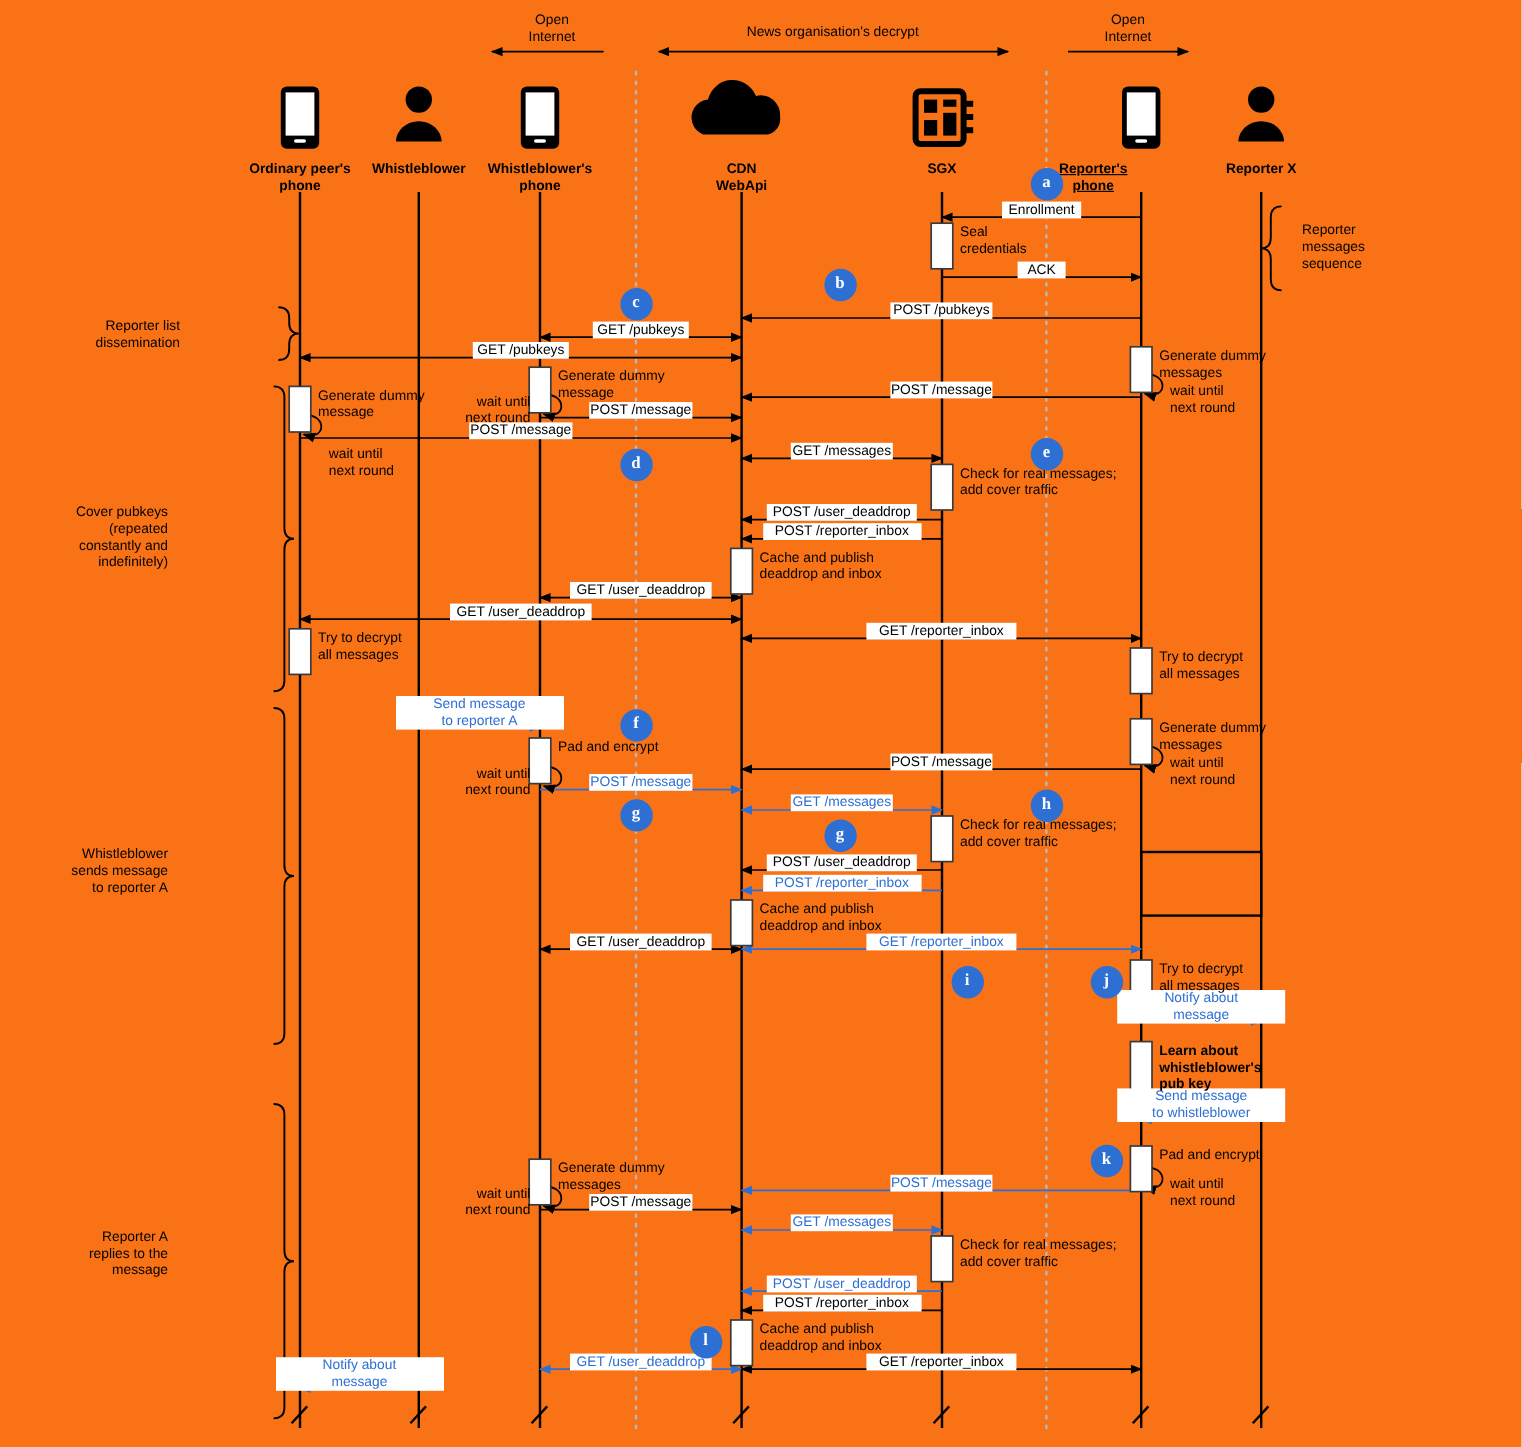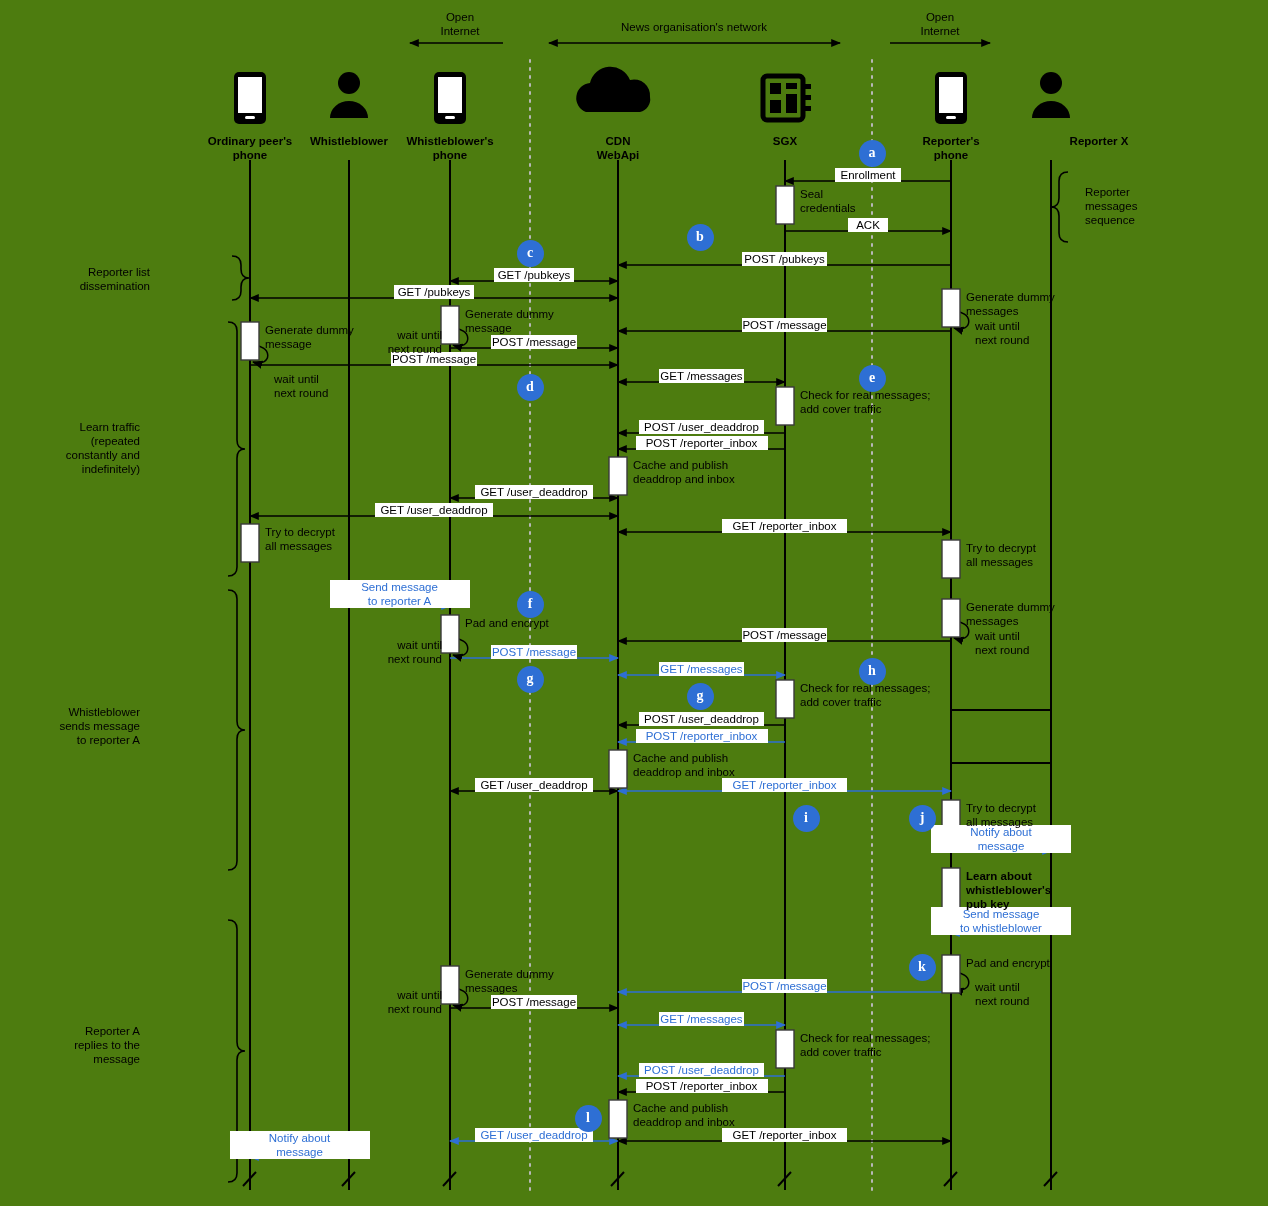--- a/index.html
+++ b/index.html
@@ -1,17 +1,17 @@
 <!DOCTYPE html>
 <html><head>
 <meta charset="utf-8">
 <style>
   html,body{margin:0;padding:0;background:#fff;}
   body{font-family:"Liberation Sans","DejaVu Sans",sans-serif;}
-  #stage{position:relative;width:1268px;height:1206px;background:#4d7c0f;overflow:hidden;}
+  #stage{position:relative;width:1268px;height:1206px;background:#f97316;overflow:hidden;}
   #svgroot{position:absolute;left:0;top:0;width:1268px;height:1206px;}
   .lbl{position:absolute;font-size:11.5px;color:#000;line-height:1.22;white-space:pre;}
   .lbl.ctr{text-align:center;}
   .lbl.rgt{text-align:right;}
   .lbl.blue{color:#2E6FD4;}
   .hdr{position:absolute;font-size:11.5px;font-weight:bold;color:#000;text-align:center;line-height:1.22;white-space:pre;}
   .zone{position:absolute;font-size:11.5px;color:#000;text-align:center;line-height:1.25;white-space:pre;}
   .circ{position:absolute;width:27px;height:27px;border-radius:50%;background:#2E6FD4;color:#fff;
         font-size:14px;font-weight:bold;display:flex;align-items:center;justify-content:center;
         font-family:"Liberation Serif","DejaVu Serif",serif;}
@@ -144,34 +144,34 @@
       <rect x="609" y="1100" width="18" height="38" fill="#fff" stroke="#3a3a3a" stroke-width="1.4"></rect>
       <path d="M 1068,172 q -9,0 -9,9 L 1059,198 q 0,9 -8,9 q 8,0 8,9 L 1059,233 q 0,9 9,9" fill="none" stroke="#000000" stroke-width="1.6"></path>
       <path d="M 232,256 q 9,0 9,9 L 241,269 q 0,9 8,9 q -8,0 -8,9 L 241,291 q 0,9 -9,9" fill="none" stroke="#000000" stroke-width="1.6"></path>
       <path d="M 228,322 q 9,0 9,9 L 237,440 q 0,9 8,9 q -8,0 -8,9 L 237,567 q 0,9 -9,9" fill="none" stroke="#000000" stroke-width="1.6"></path>
       <path d="M 228,590 q 9,0 9,9 L 237,721 q 0,9 8,9 q -8,0 -8,9 L 237,861 q 0,9 -9,9" fill="none" stroke="#000000" stroke-width="1.6"></path>
       <path d="M 228,920 q 9,0 9,9 L 237,1042 q 0,9 8,9 q -8,0 -8,9 L 237,1173 q 0,9 -9,9" fill="none" stroke="#000000" stroke-width="1.6"></path>
     </svg>
   <div id="overlay">
       <div class="zone" style="left: 410px; top: 10px; width: 100px;">Open
 Internet</div>
-      <div class="zone" style="left: 548px; top: 20px; width: 292px;">News organisation's network</div>
+      <div class="zone" style="left: 548px; top: 20px; width: 292px;">News organisation's decrypt</div>
       <div class="zone" style="left: 890px; top: 10px; width: 100px;">Open
 Internet</div>
       <div class="hdr" style="left: 175px; top: 134px; width: 150px;">Ordinary peer's
 phone</div>
       <div class="hdr" style="left: 274px; top: 134px; width: 150px;">Whistleblower</div>
       <div class="hdr" style="left: 375px; top: 134px; width: 150px;">Whistleblower's
 phone</div>
       <div class="hdr" style="left: 543px; top: 134px; width: 150px;">CDN
 WebApi</div>
       <div class="hdr" style="left: 710px; top: 134px; width: 150px;">SGX</div>
-      <div class="hdr" style="left: 876px; top: 134px; width: 150px;">Reporter's
+      <div class="hdr" style="left: 836px; top: 134px; width: 150px; text-decoration: underline;">Reporter's
 phone</div>
-      <div class="hdr" style="left: 1024px; top: 134px; width: 150px;">Reporter X</div>
+      <div class="hdr" style="left: 976px; top: 134px; width: 150px;">Reporter X</div>
       <div class="lbl ctr" style="left: 835px; top: 168px; width: 66px; background: rgb(255, 255, 255);">Enrollment</div>
       <div class="lbl ctr" style="left: 848px; top: 218px; width: 40px; background: rgb(255, 255, 255);">ACK</div>
       <div class="lbl ctr" style="left: 741.6px; top: 252px; width: 85.8px; background: rgb(255, 255, 255);">POST /pubkeys</div>
       <div class="lbl ctr" style="left: 494.4px; top: 268px; width: 79.2px; background: rgb(255, 255, 255);">GET /pubkeys</div>
       <div class="lbl ctr" style="left: 394.4px; top: 285px; width: 79.2px; background: rgb(255, 255, 255);">GET /pubkeys</div>
       <div class="lbl ctr" style="left: 491.1px; top: 335px; width: 85.8px; background: rgb(255, 255, 255);">POST /message</div>
       <div class="lbl ctr" style="left: 391.1px; top: 352px; width: 85.8px; background: rgb(255, 255, 255);">POST /message</div>
       <div class="lbl ctr" style="left: 741.6px; top: 318px; width: 85.8px; background: rgb(255, 255, 255);">POST /message</div>
       <div class="lbl ctr" style="left: 658.6px; top: 369px; width: 85.8px; background: rgb(255, 255, 255);">GET /messages</div>
       <div class="lbl ctr" style="left: 638.8px; top: 420px; width: 125.4px; background: rgb(255, 255, 255);">POST /user_deaddrop</div>
@@ -248,21 +248,21 @@
 messages</div>
       <div class="lbl" style="left: 800px; top: 1031px; width: 160px;">Check for real messages;
 add cover traffic</div>
       <div class="lbl" style="left: 633px; top: 1101px; width: 160px;">Cache and publish
 deaddrop and inbox</div>
       <div class="lbl" style="top: 185px; width: 100px; left: 1085px;">Reporter
 messages
 sequence</div>
       <div class="lbl rgt" style="top: 265px; width: 100px; left: 50px;">Reporter list
 dissemination</div>
-      <div class="lbl rgt" style="top: 420px; width: 100px; left: 40px;">Learn traffic
+      <div class="lbl rgt" style="top: 420px; width: 100px; left: 40px;">Cover pubkeys
 (repeated
 constantly and
 indefinitely)</div>
       <div class="lbl rgt" style="top: 705px; width: 100px; left: 40px;">Whistleblower
 sends message
 to reporter A</div>
       <div class="lbl rgt" style="top: 1024px; width: 100px; left: 40px;">Reporter A
 replies to the
 message</div>
       <div class="circ" style="left: 858.5px; top: 139.5px;">a</div>

